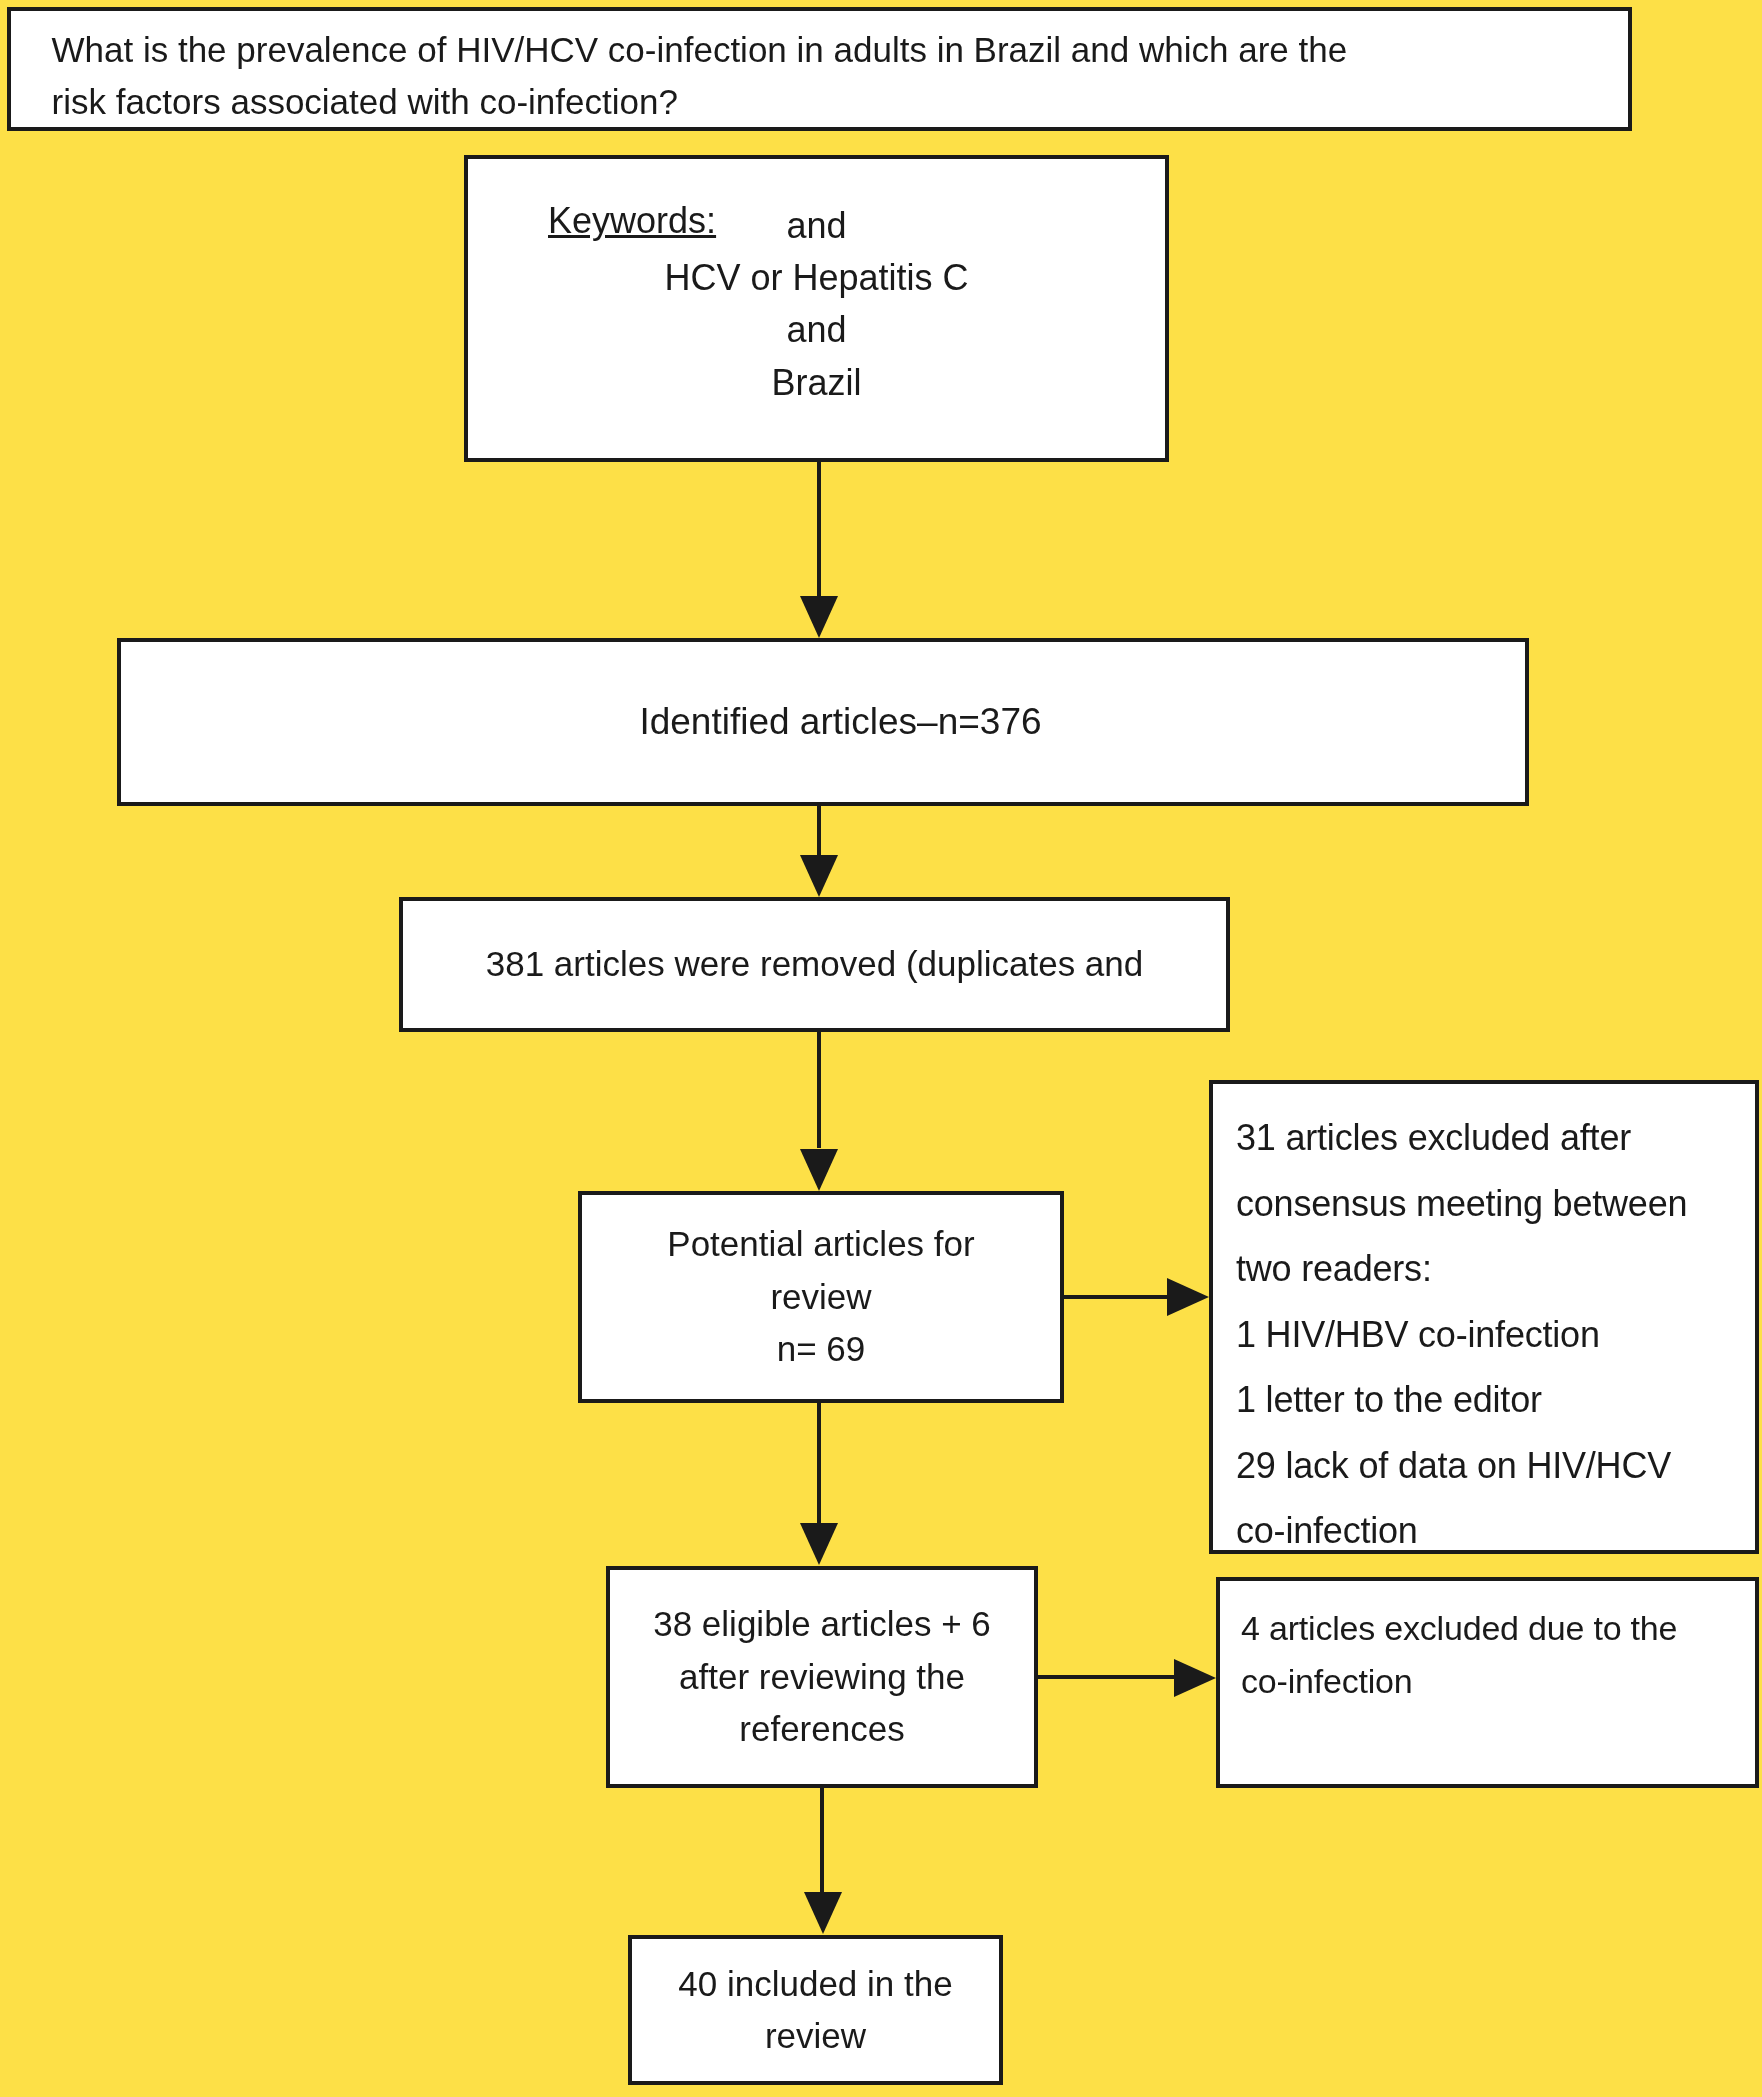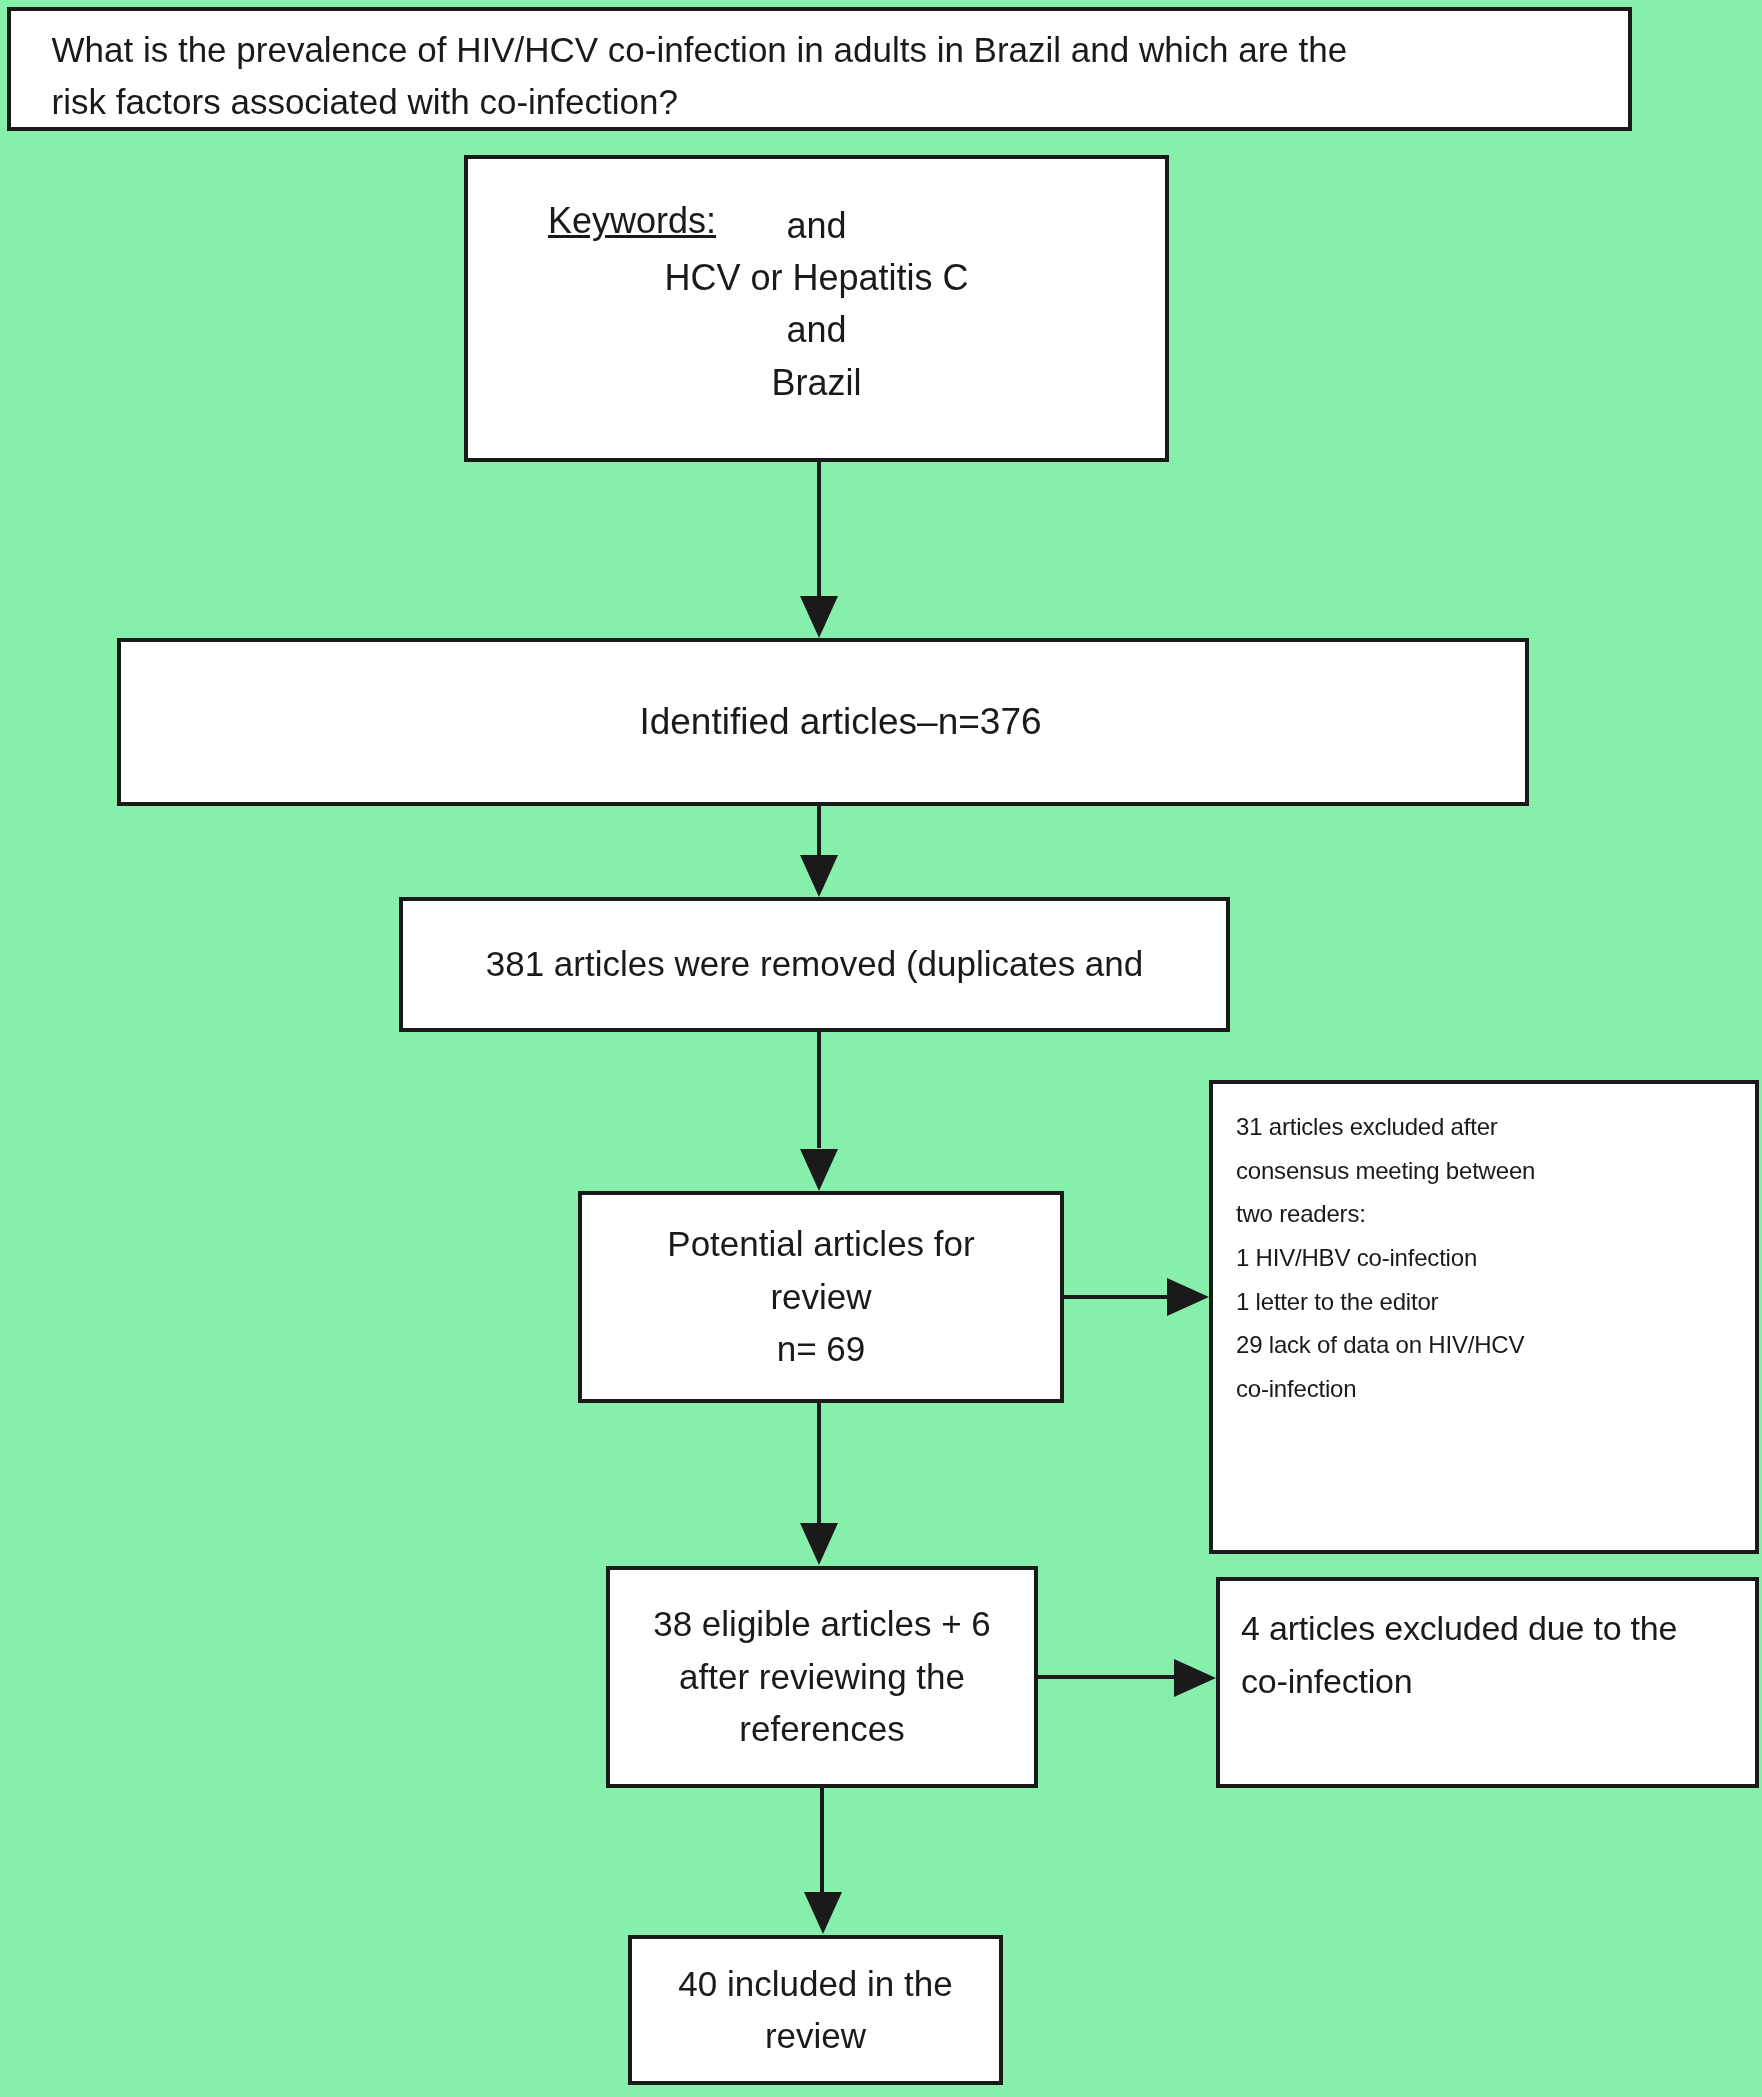--- a/index.html
+++ b/index.html
@@ -4,21 +4,21 @@
 <style>
   html, body {
     margin: 0;
     padding: 0;
     background: #ffffff;
   }
   .stage {
     position: relative;
     width: 1763px;
     height: 2097px;
-    background: #86efac;
+    background: #fde047;
     font-family: "Liberation Sans", "DejaVu Sans", sans-serif;
     color: #1a1a1a;
     overflow: hidden;
   }
   .box {
     position: absolute;
     border: 4.9px solid #1a1a1a;
     background: #ffffff;
     box-sizing: border-box;
   }
@@ -57,21 +57,21 @@
   .identified { left: 117px; top: 638px; width: 1412px; height: 168px; font-size: 37px; padding-left: 35px; }
   .removed    { left: 399px; top: 897px; width: 831px; height: 135px; }
   .potential  { left: 578px; top: 1191px; width: 486px;  height: 212px; }
   .eligible   { left: 606px; top: 1566px; width: 432px;  height: 222px; }
   .included   { left: 628px; top: 1935px; width: 375px;  height: 150px; }
 
   
   .consensus {
     left: 1209px; top: 1080px; width: 550px; height: 474px;
     padding: 21px 4.1px 0 23px;
-    font-size: 24px; line-height: 1.82; letter-spacing: -0.2px;
+    font-size: 36px; line-height: 1.82; letter-spacing: -0.2px;
     text-align: left;
   }
   .lack {
     left: 1216px; top: 1577px; width: 543px; height: 211px;
     padding: 21px 4.1px 0 21px;
     font-size: 34px; line-height: 1.55; letter-spacing: -0.2px;
     text-align: left;
   }
 
   

